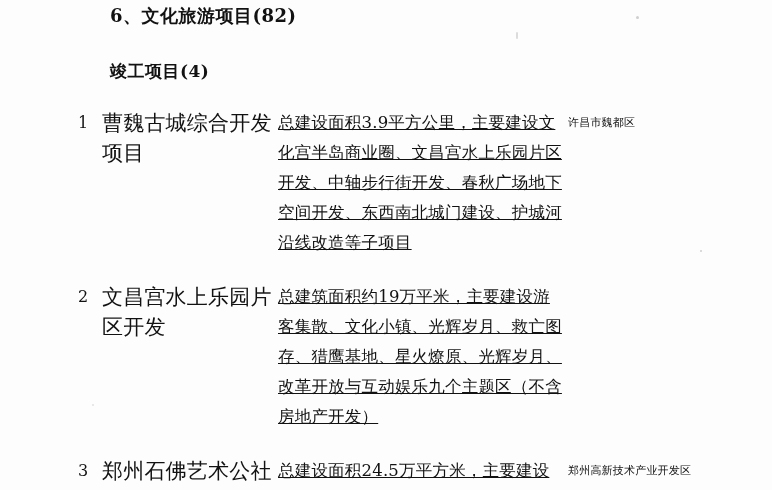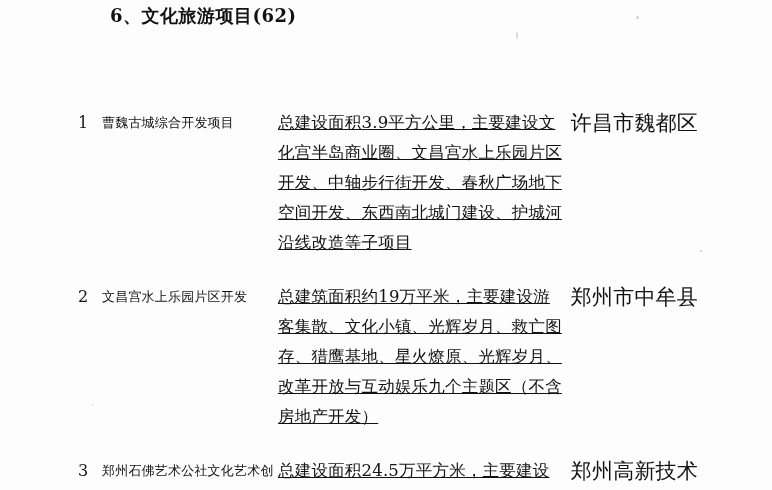--- a/index.html
+++ b/index.html
@@ -68,72 +68,71 @@
     flex: 0 0 28px;
     font-size: 16px;
     line-height: 30px;
     text-align: left;
     padding-left: 4px;
     box-sizing: border-box;
   }
   .col-name {
     width: 176px;
     flex: 0 0 176px;
-    font-size: 13px;
+    font-size: 21px;
     line-height: 30px;
     letter-spacing: 0.2px;
     padding-right: 4px;
     box-sizing: border-box;
   }
   .col-desc {
     width: 290px;
     flex: 0 0 290px;
     font-size: 16.5px;
     line-height: 30px;
     letter-spacing: 0.2px;
     padding-right: 6px;
     box-sizing: border-box;
     text-decoration: underline;
   }
   .col-loc {
     width: 130px;
     flex: 0 0 130px;
-    font-size: 21px;
+    font-size: 11px;
     line-height: 30px;
     letter-spacing: 0.2px;
     box-sizing: border-box;
-    text-align: right;
   }
 </style>
 </head>
 <body>
 
 <div class="page">
 
   <span class="speck s1"></span>
   <span class="speck s2"></span>
   <span class="speck s3"></span>
   <span class="speck s4"></span>
 
-  <div class="heading">6、文化旅游项目(62)</div>
+  <div class="heading">6、文化旅游项目(82)</div>
+  <div class="subheading">竣工项目(4)</div>
 
   <div class="table">
 
     <div class="row">
       <div class="col-num">1</div>
       <div class="col-name">曹魏古城综合开发项目</div>
       <div class="col-desc">总建设面积3.9平方公里，主要建设文化宫半岛商业圈、文昌宫水上乐园片区开发、中轴步行街开发、春秋广场地下空间开发、东西南北城门建设、护城河沿线改造等子项目</div>
       <div class="col-loc">许昌市魏都区</div>
     </div>
 
     <div class="row">
       <div class="col-num">2</div>
       <div class="col-name">文昌宫水上乐园片区开发</div>
       <div class="col-desc">总建筑面积约19万平米，主要建设游客集散、文化小镇、光辉岁月、救亡图存、猎鹰基地、星火燎原、光辉岁月、改革开放与互动娱乐九个主题区（不含房地产开发）</div>
-      <div class="col-loc">郑州市中牟县</div>
     </div>
 
     <div class="row">
       <div class="col-num">3</div>
       <div class="col-name">郑州石佛艺术公社文化艺术创作及产业发展基地项目</div>
       <div class="col-desc">总建设面积24.5万平方米，主要建设高层创作大楼、独立工作室、画廊等（不含房地产开发）</div>
       <div class="col-loc">郑州高新技术产业开发区</div>
     </div>
 
   </div>

